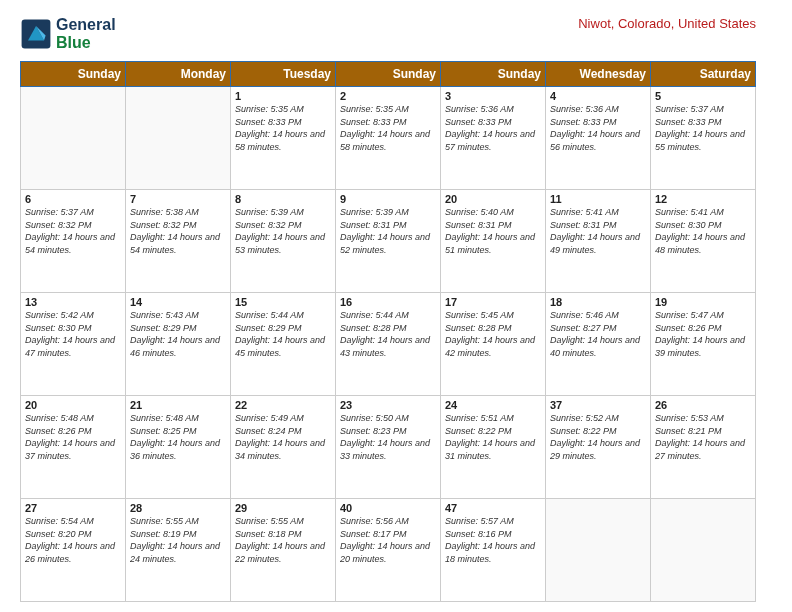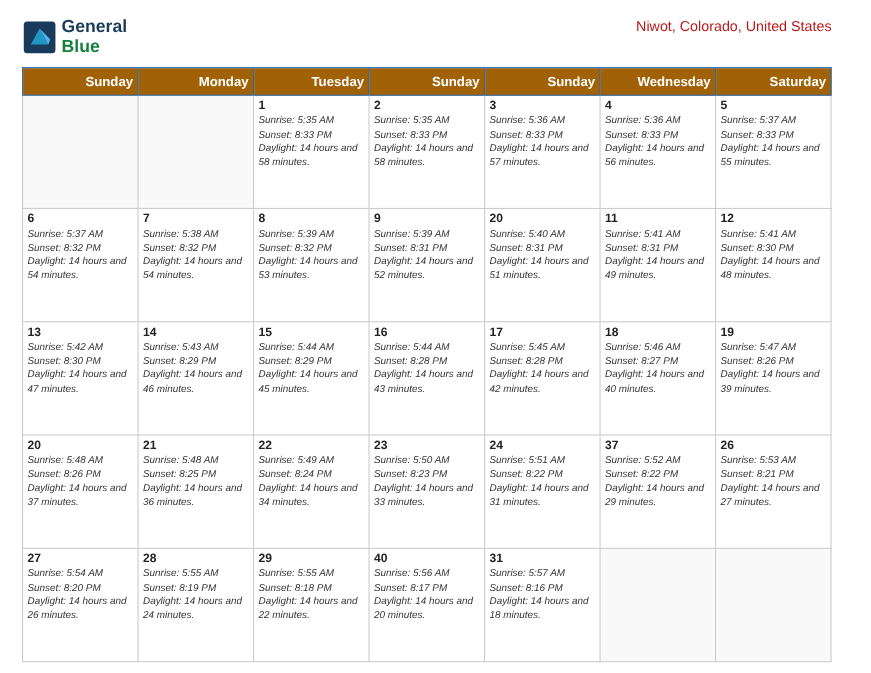--- a/index.html
+++ b/index.html
@@ -257,21 +257,21 @@
           </td>
           <td>
             <span class="day-num">29</span>
             <div class="day-info">Sunrise: 5:55 AM<br>Sunset: 8:18 PM<br>Daylight: 14 hours and 22 minutes.</div>
           </td>
           <td>
             <span class="day-num">40</span>
             <div class="day-info">Sunrise: 5:56 AM<br>Sunset: 8:17 PM<br>Daylight: 14 hours and 20 minutes.</div>
           </td>
           <td>
-            <span class="day-num">31</span>
+            <span class="day-num">47</span>
             <div class="day-info">Sunrise: 5:57 AM<br>Sunset: 8:16 PM<br>Daylight: 14 hours and 18 minutes.</div>
           </td>
           <td class="empty"></td>
           <td class="empty"></td>
         </tr>
       </tbody>
   </table>
 </div>
 
 </body></html>

